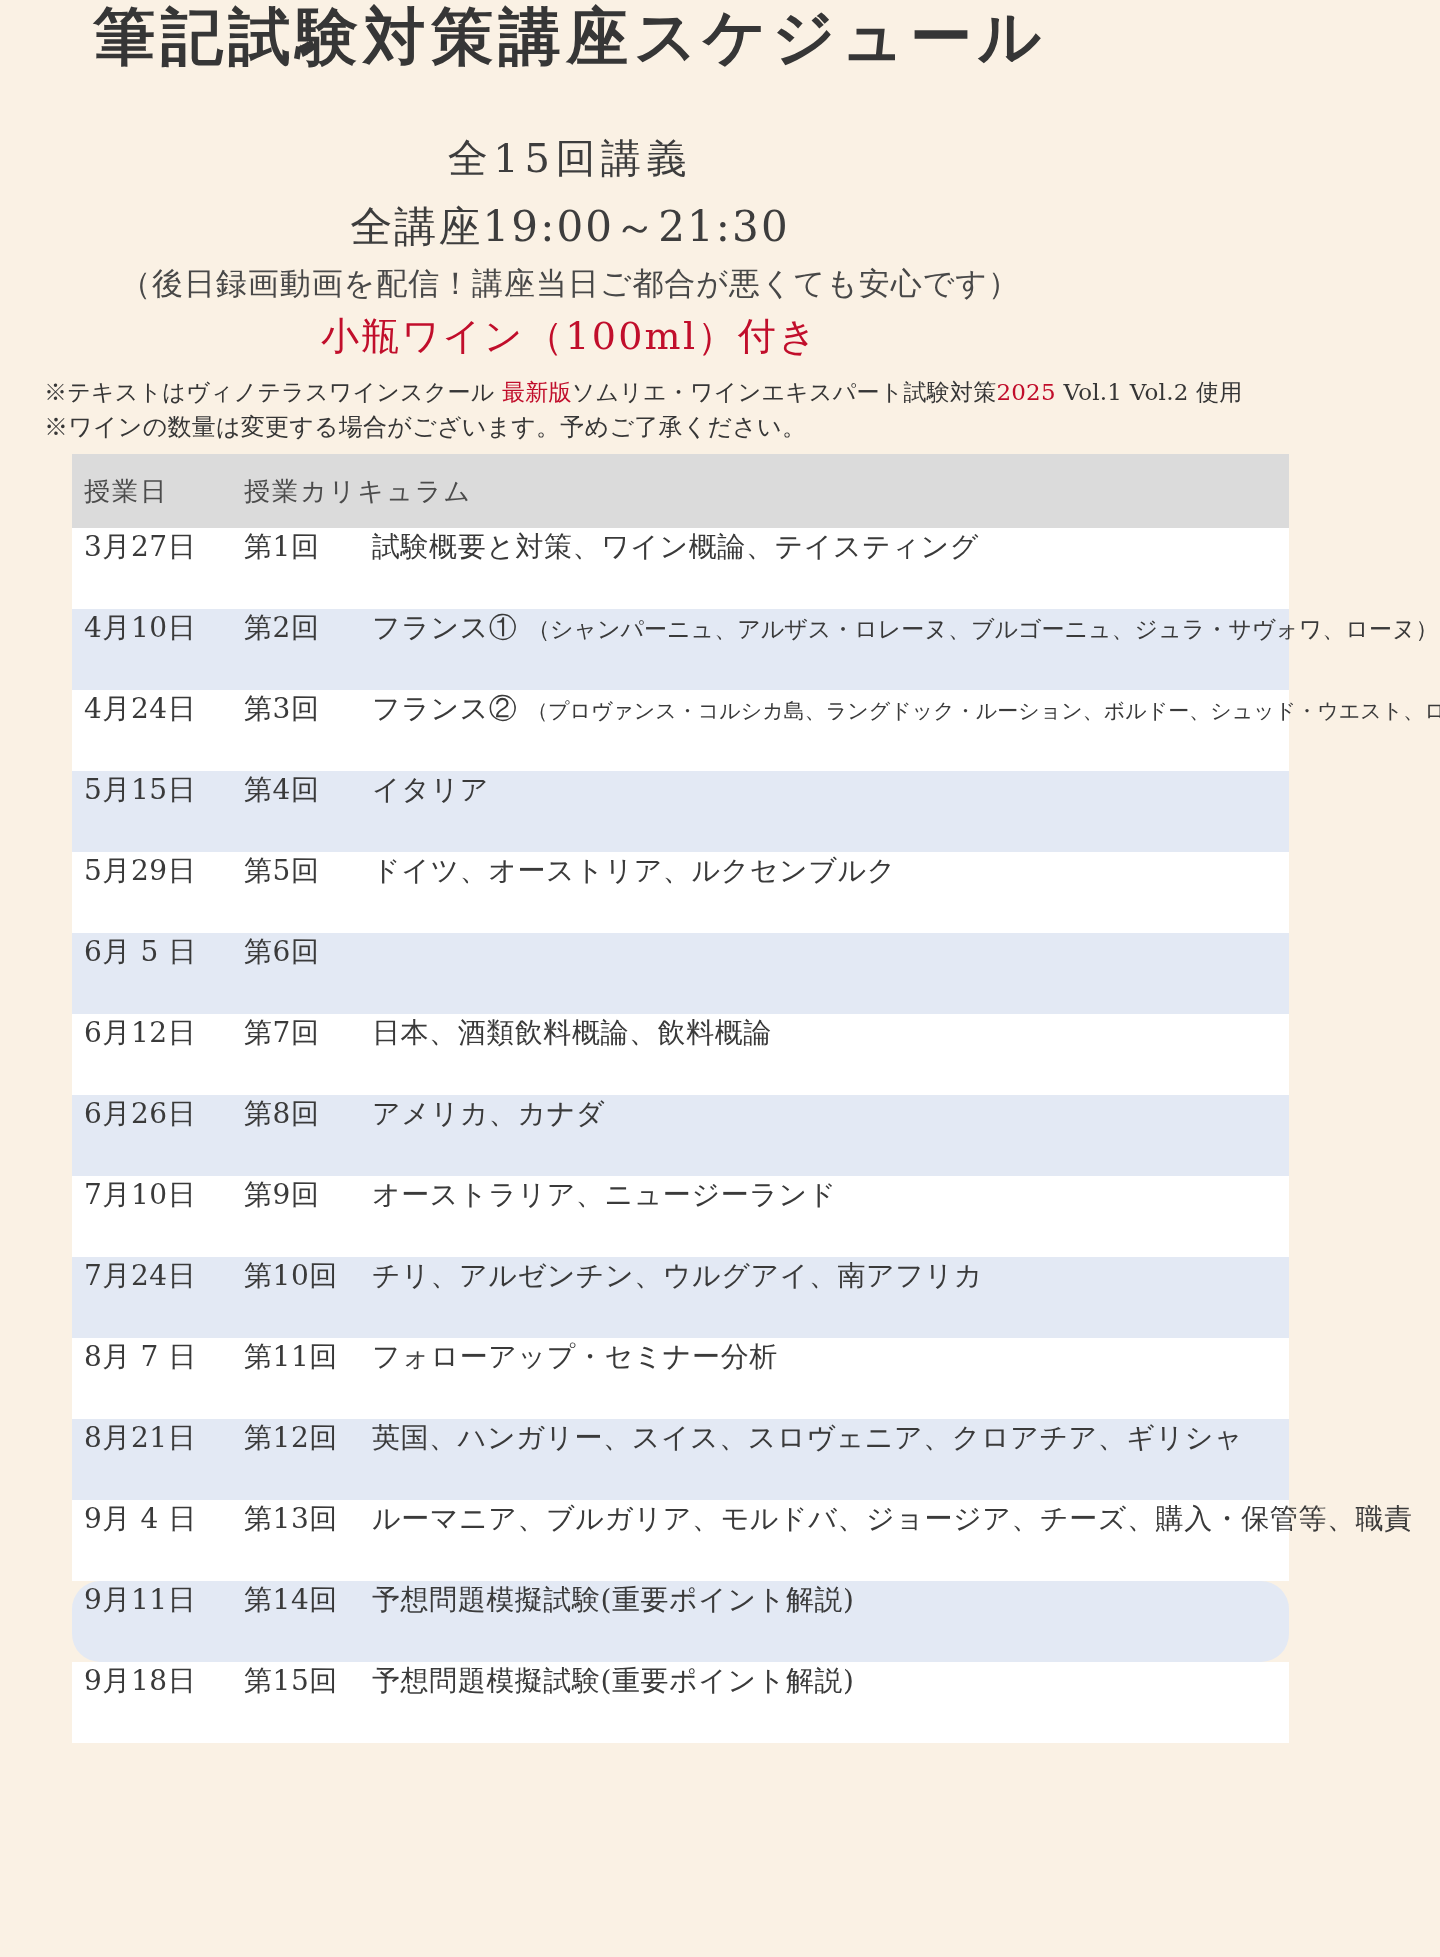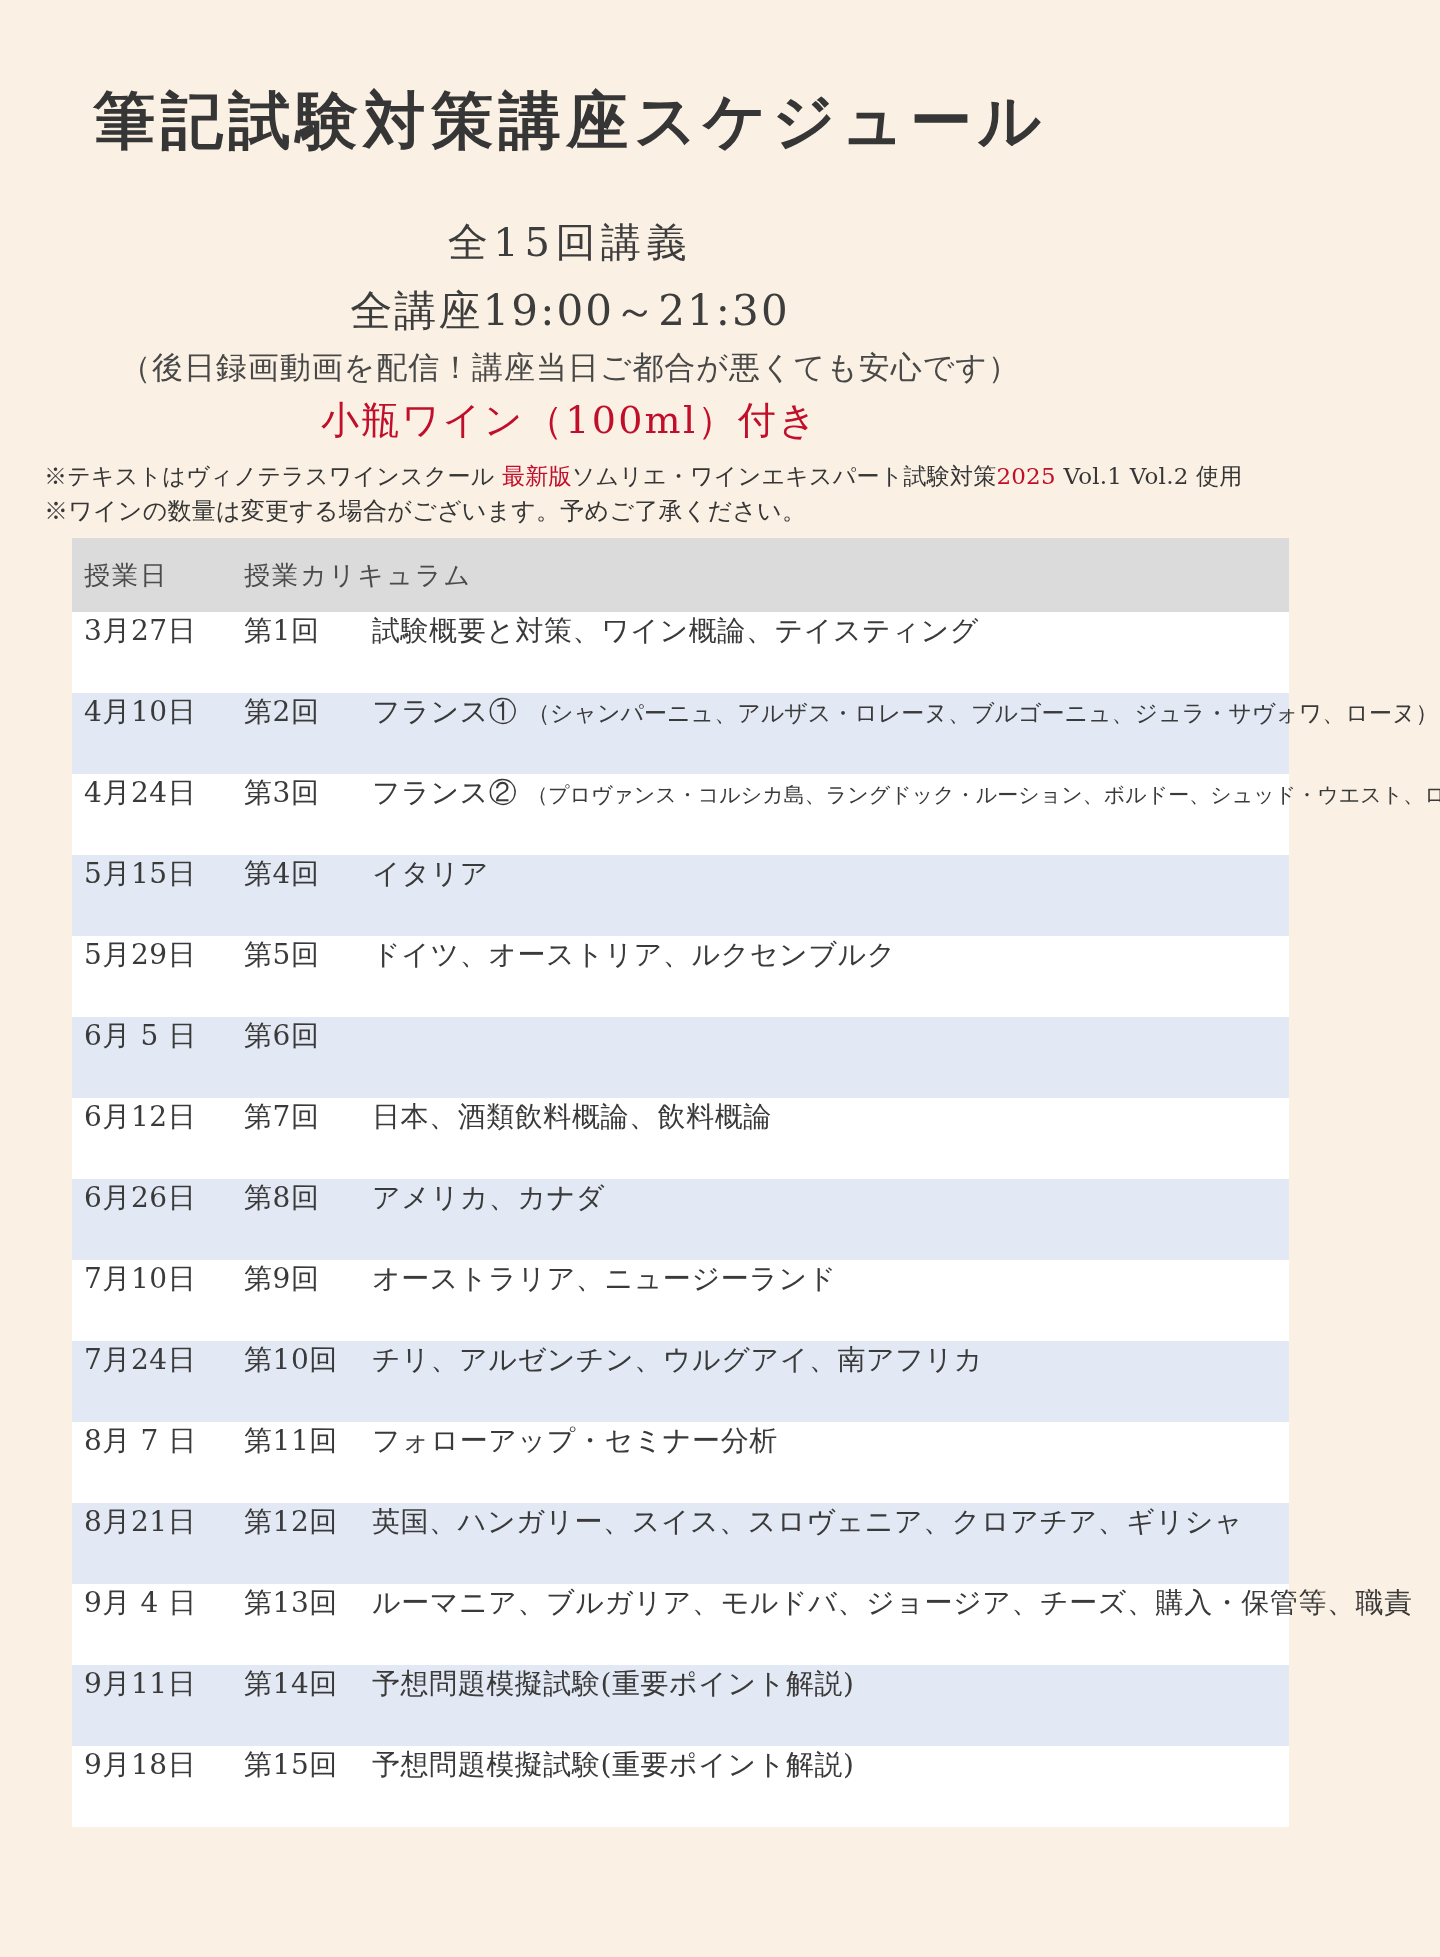--- a/index.html
+++ b/index.html
@@ -6,21 +6,21 @@
   body{
     width:1440px;height:1957px;
     background:#faf1e4;
     font-family:"DejaVu Serif","Liberation Serif",serif;
     color:#3b3b3b;
     -webkit-font-smoothing:antialiased;
   }
   .page{width:1440px;height:1957px;overflow:hidden;position:relative;}
   .header-area{width:1140px;text-align:center;}
   .title{
-    padding-top:84px;font-size:62px;line-height:1.2;
+    font-size:62px;line-height:1.2;
     letter-spacing:0.09em;color:#363636;font-weight:600;
   }
   .sub1{margin-top:60px;font-size:40px;line-height:1.2;letter-spacing:0.14em;color:#3d3d3d;}
   .sub2{margin-top:20px;font-size:42px;line-height:1.2;letter-spacing:0.05em;color:#3d3d3d;}
   .paren{margin-top:12px;font-size:31px;line-height:1.2;letter-spacing:0.03em;color:#484848;}
   .wine{margin-top:12px;font-size:38px;line-height:1.2;letter-spacing:0.06em;}
   .notes{margin-left:44px;text-align:left;color:#363636;}
   .note1{margin-top:18px;font-size:23px;line-height:1.25;letter-spacing:0.01em;}
   .note2{margin-top:6px;font-size:24px;line-height:1.25;letter-spacing:0.01em;}
   .red{  }
@@ -139,21 +139,21 @@
     <div class="session">第12回</div>
     <div class="content"><span>英国、ハンガリー、スイス、スロヴェニア、クロアチア、ギリシャ</span><span class="detail"></span></div>
   </div>
 
   <div class="trow">
     <div class="date">9月 4 日</div>
     <div class="session">第13回</div>
     <div class="content"><span>ルーマニア、ブルガリア、モルドバ、ジョージア、チーズ、購入・保管等、職責</span><span class="detail"></span></div>
   </div>
 
-  <div class="trow" style="background: rgb(227, 233, 244);">
+  <div class="trow" style="background: rgb(227, 233, 244); border-radius: 28px;">
     <div class="date">9月11日</div>
     <div class="session">第14回</div>
     <div class="content"><span>予想問題模擬試験(重要ポイント解説)</span><span class="detail"></span></div>
   </div>
 
   <div class="trow">
     <div class="date">9月18日</div>
     <div class="session">第15回</div>
     <div class="content"><span>予想問題模擬試験(重要ポイント解説)</span><span class="detail"></span></div>
   </div>

